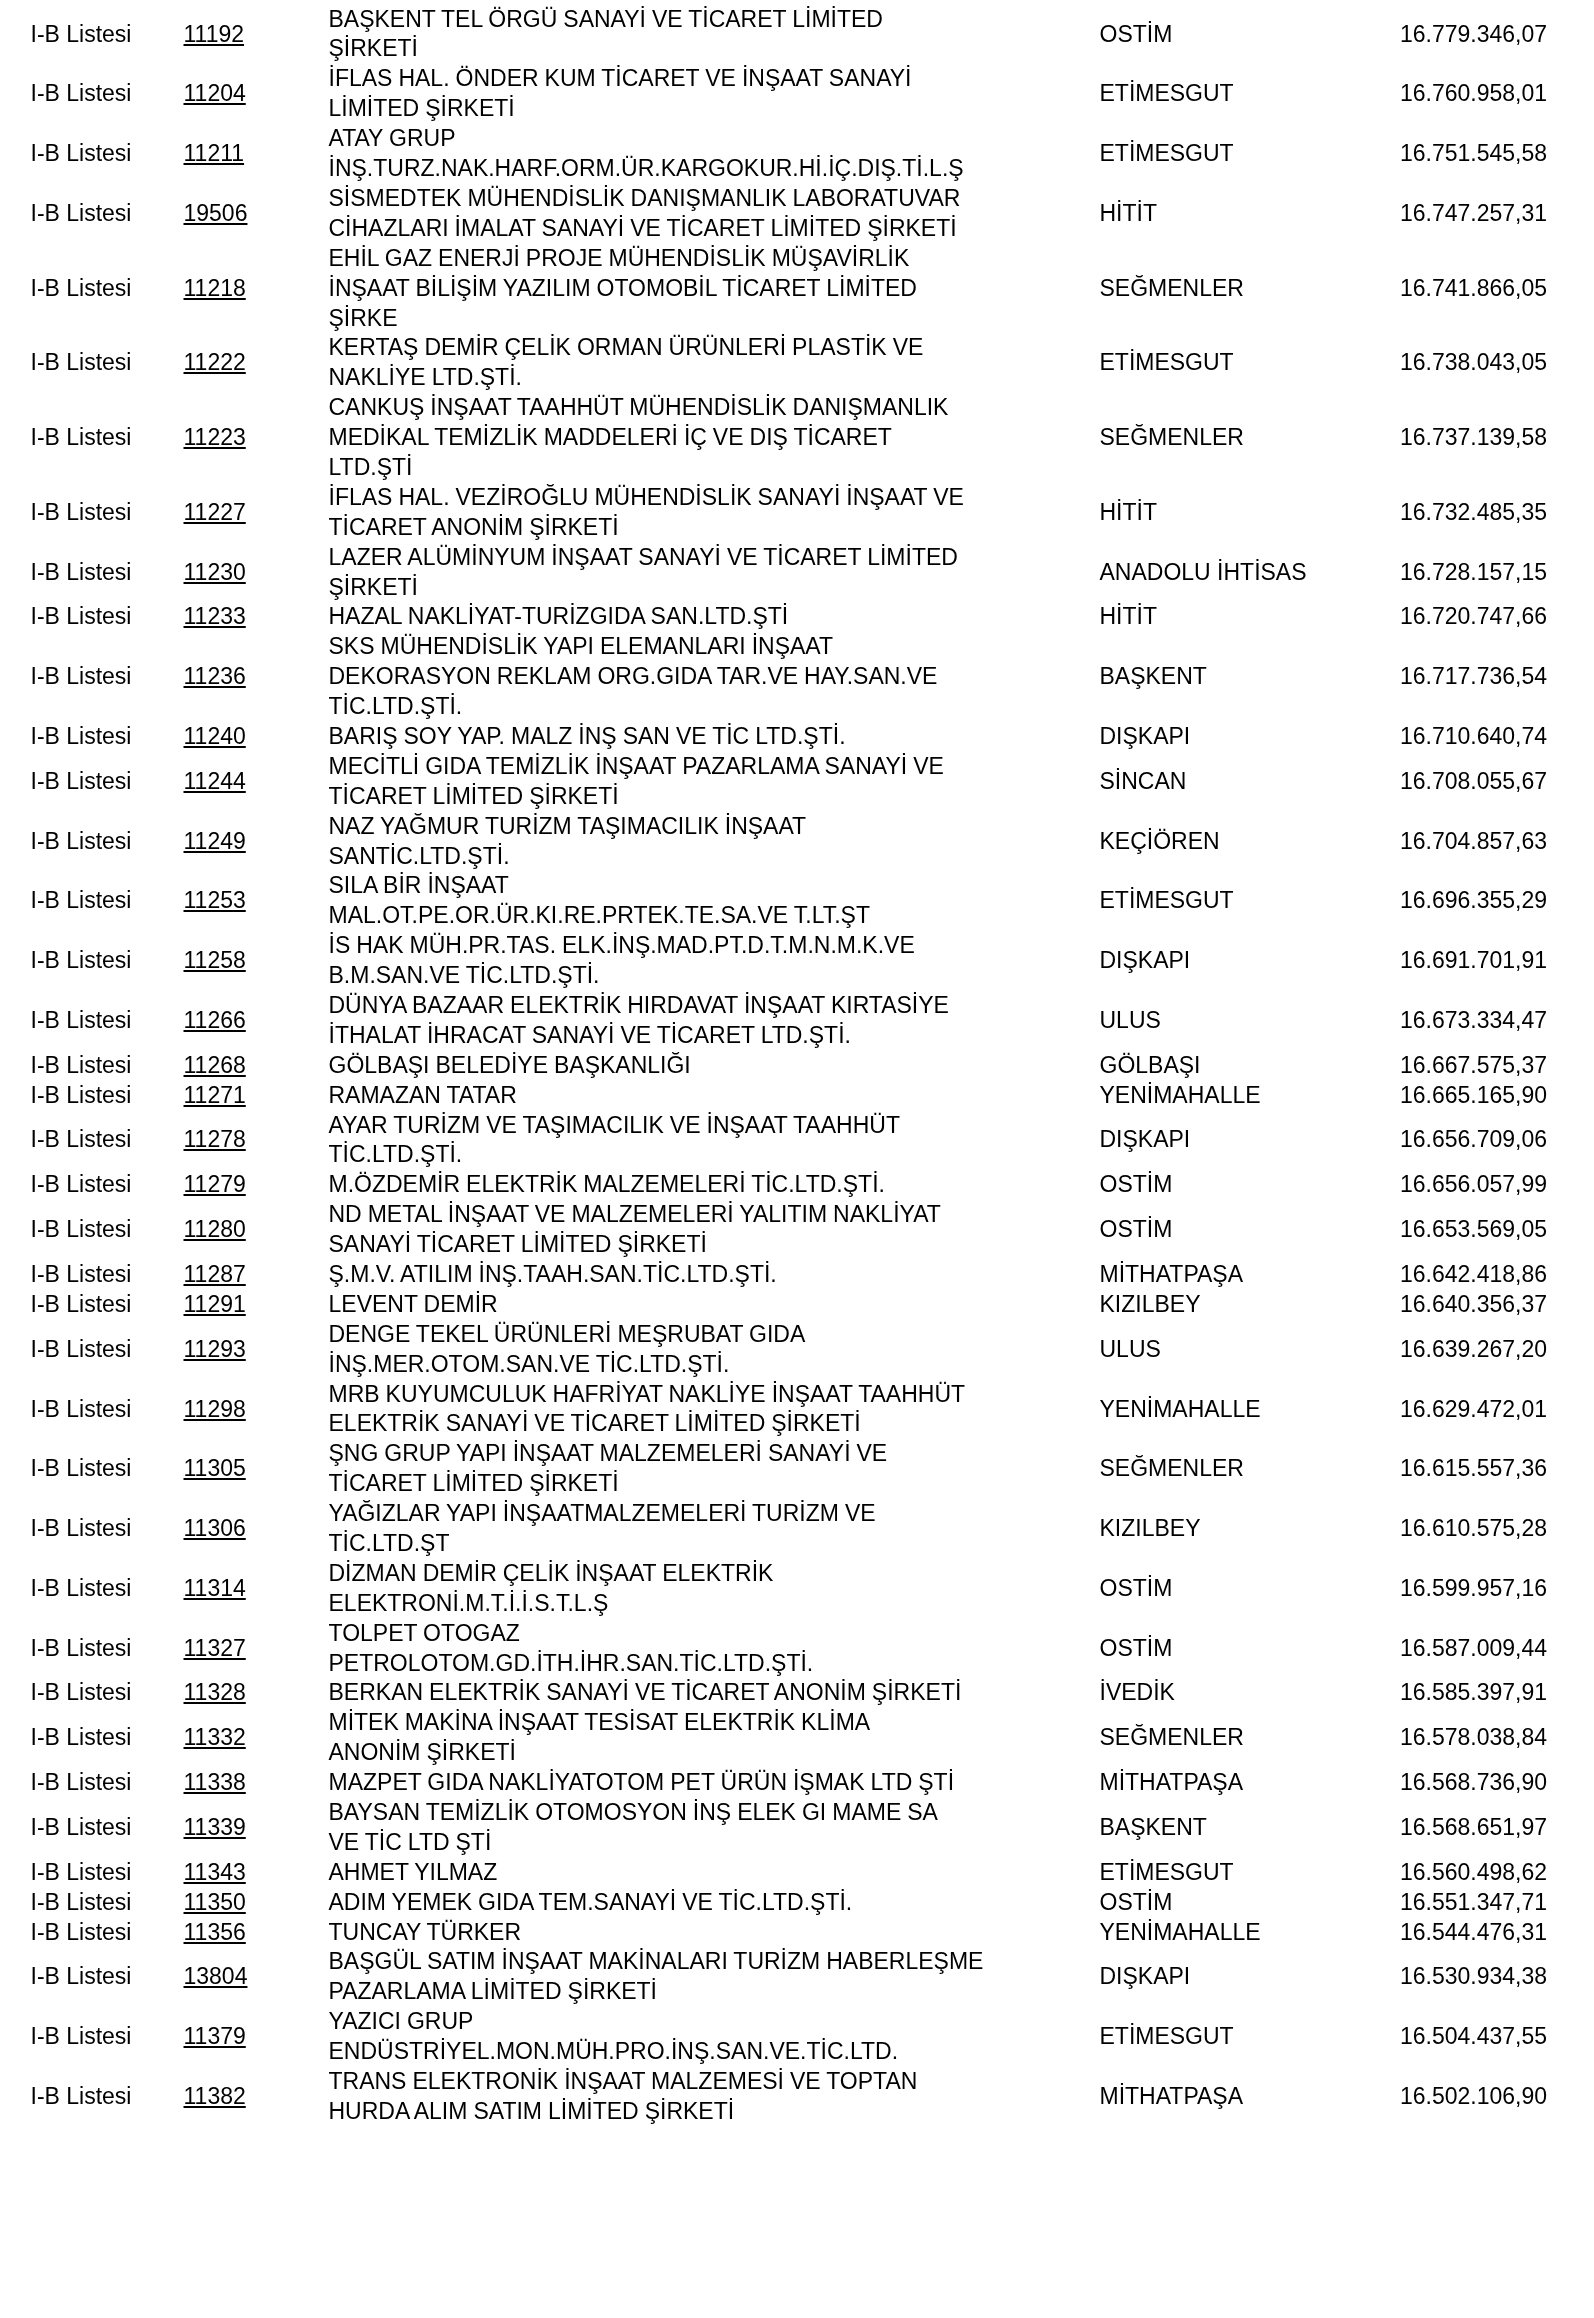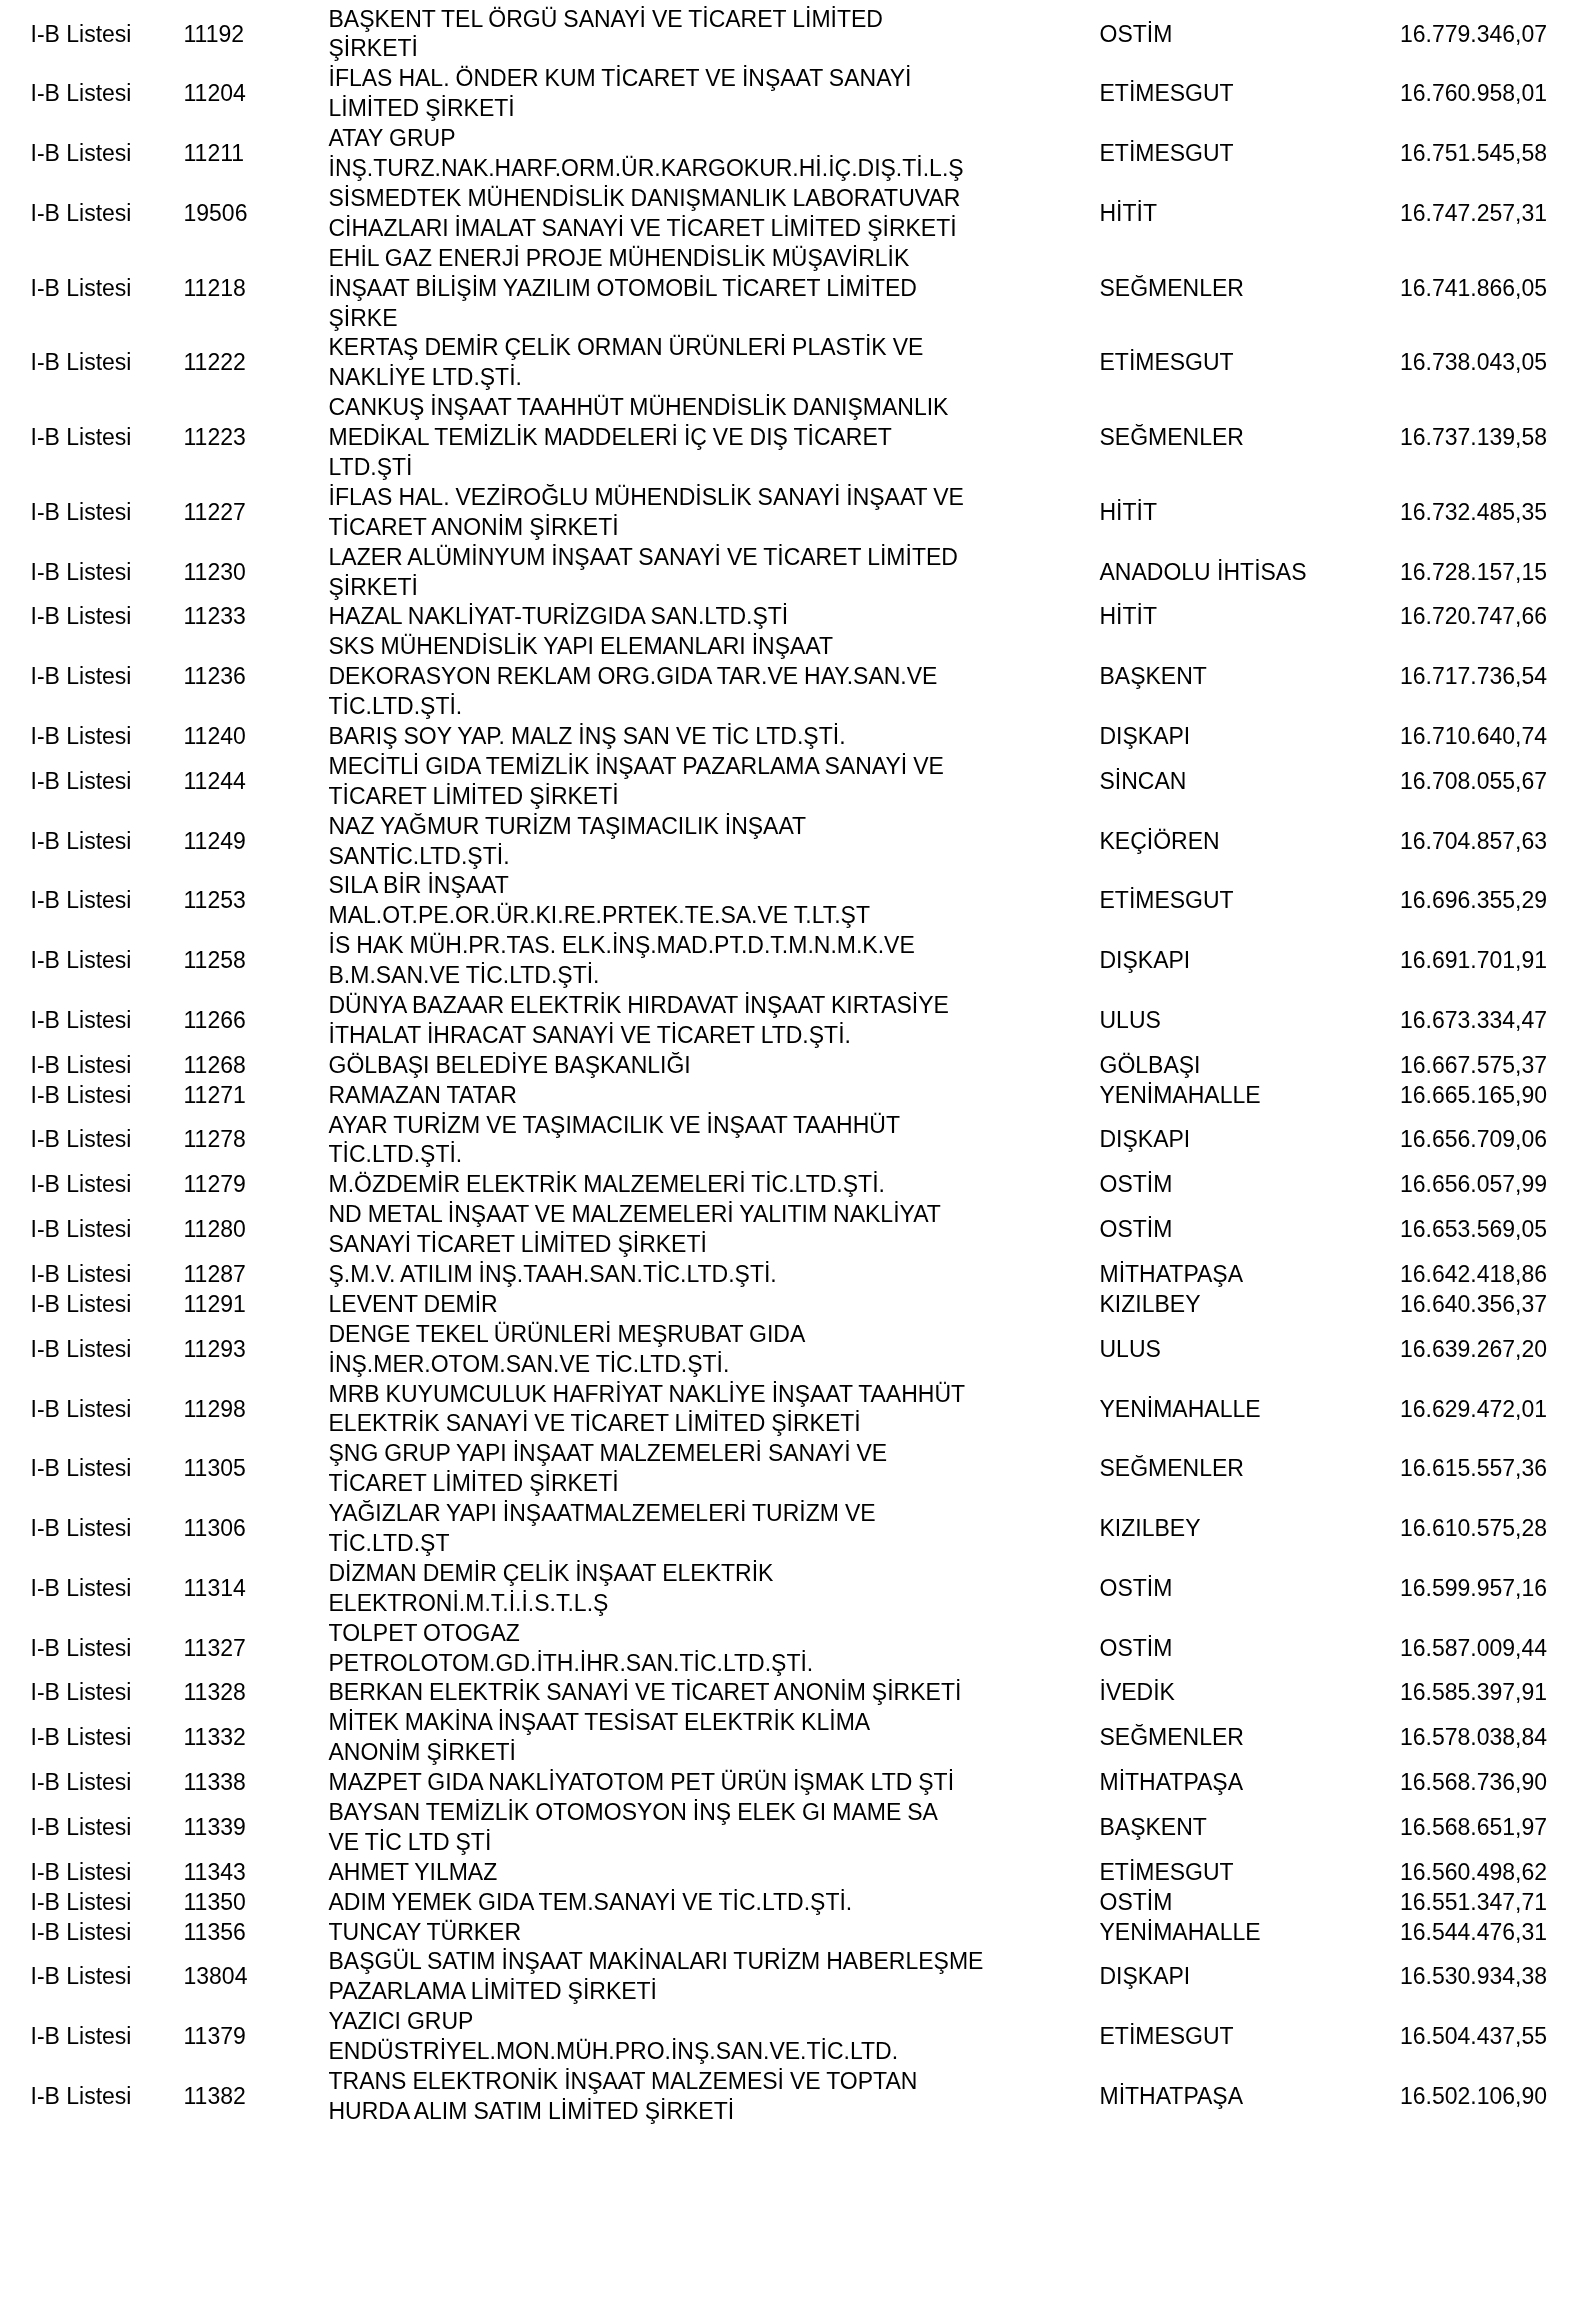--- a/index.html
+++ b/index.html
@@ -39,20 +39,21 @@
   col.c-office { width: 252px; }
   col.c-amount { width: 244px; }
 
   td.list-cell {
     padding-right: 6.1px;
     white-space: nowrap;
   }
   td.id-cell {
     padding-right: 6.1px;
     white-space: nowrap;
+    text-decoration: underline;
   }
   td.name-cell {
     padding-right: 10.7px;
     word-spacing: -0.4px;
     margin-top: 24px;
   }
   td.office-cell {
     padding-right: 7.6px;
     white-space: nowrap;
   }

